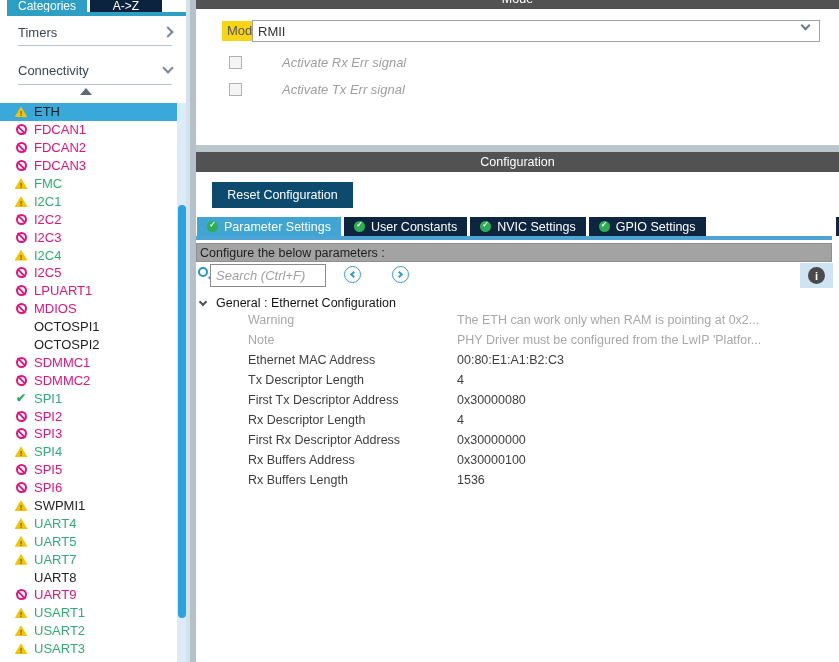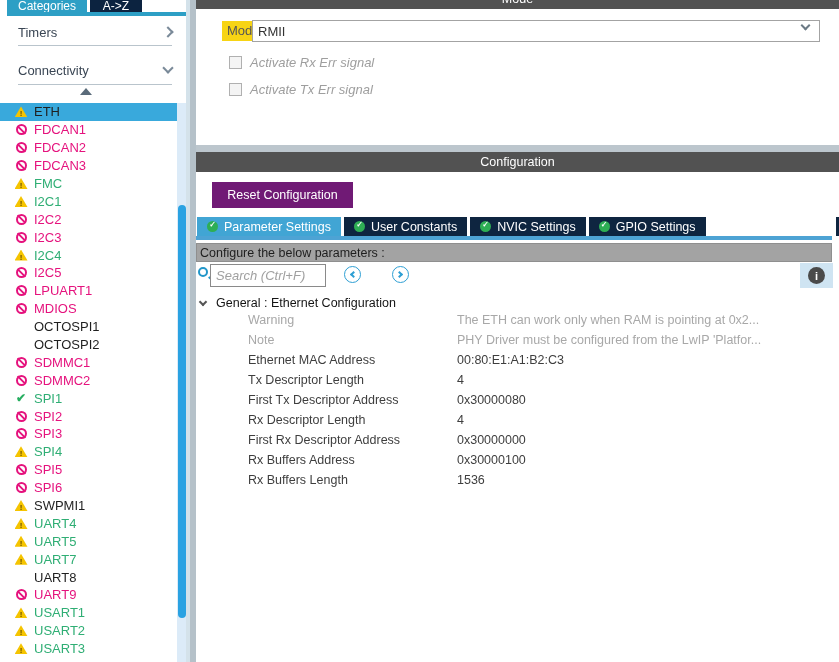--- a/index.html
+++ b/index.html
@@ -6,21 +6,21 @@
   html,body { width:839px; height:662px; overflow:hidden; background:#fff;
     font-family:"Liberation Sans", sans-serif; }
   .abs { position:absolute; }
   #stage { position:relative; width:839px; height:662px; background:#fff;padding-left:36px; }
 
   
   #sidebar { left:0; top:0; width:186px; height:662px; background:#fff; }
   .side-tab { height:13px; overflow:hidden; color:#fff; font-size:12px;
     display:flex; align-items:flex-end; justify-content:center; padding-bottom:0px; }
   #tab-categories { left:7px; top:0; width:80px; background:#2d9fc5; }
-  #tab-az { left:90px; top:0; width:52px; background:#0c2340; }
+  #tab-az { left:90px; top:0; width:72px; background:#0c2340; }
   #side-underline { left:7px; top:12px; width:179px; height:4px; background:#2d9fc5; }
   .group-row { left:18px; width:154px; height:20px; display:flex; align-items:center;
     justify-content:space-between; color:#3a4654; font-size:13px; cursor:pointer; }
   .divider { left:18px; width:154px; height:1px; background:#b9c4cc; }
   .chev { width:8px; height:8px; border-right:2px solid #7a8a99; border-bottom:2px solid #7a8a99; display:inline-block; }
   .chev-right { transform:rotate(-45deg); }
   .chev-down { transform:rotate(45deg); margin-top:-4px; }
   #scroll-up-arrow { left:80px; top:88px; width:0; height:0;
     border-left:6px solid transparent; border-right:6px solid transparent;
     border-bottom:7px solid #5a6b7a; }
@@ -52,24 +52,24 @@
   #mode-bar span { margin-top:-11px; }
   #config-bar { top:152px; height:20px; }
   #mode-label { left:222px; top:21px; background:#f7d414; color:#555; font-size:13px;
     padding:2px 5px 3px 5px; }
   #mode-select { left:252px; top:20px; width:568px; height:22px; border:1px solid #a3a3a3;
     background:#fff; font-size:13px; color:#333; display:flex; align-items:center;
     padding-left:5px; cursor:pointer; }
   #mode-select .chev { width:7px; height:7px; border-color:#6b7a85; position:absolute; right:10px; top:5px; }
   .cb-row { left:229px; width:400px; height:16px; display:flex; align-items:center; gap:8px; }
   .cb-box { width:13px; height:13px; border:1px solid #b0b0b0; background:#f4f4f4; flex:none; }
-  .cb-label { font-size:13px; font-style:italic; color:#9e9e9e; }
+  .cb-label { font-size:13px; font-style:italic; color:#9e9e9e;margin-left:32px; }
   #mode-config-gap { left:196px; top:145px; width:643px; height:7px; background:#bcc6cd; }
 
-  #reset-btn { left:212px; top:182px; width:141px; height:26px; background:#701a75; color:#fff;
+  #reset-btn { left:212px; top:182px; width:141px; height:26px; background:#0c4a6e; color:#fff;
     font-size:12.5px; border:none; display:flex; align-items:center; justify-content:center; cursor:pointer; }
   #config-tabs { left:197px; top:217px; height:19px; display:flex; gap:3px; }
   .ctab { height:19px; display:flex; align-items:center; gap:6px; padding:0 10px;
     background:#0e2540; color:#fff; font-size:12.5px; cursor:pointer; white-space:nowrap; }
   .ctab.active { background:#41a5d4; }
   .check-circle { width:11px; height:11px; border-radius:50%; background:#2eae54; position:relative; flex:none; }
   .check-circle::after { content:"\2713"; position:absolute; left:0; right:0; top:-1px;
     text-align:center; color:#fff; font-size:8px; font-weight:bold; }
   #tabs-right-sliver { left:836px; top:217px; width:3px; height:19px; background:#0e2540; }
   #tabs-underline { left:196px; top:236px; width:636px; height:4px; background:#4da3d4; }

